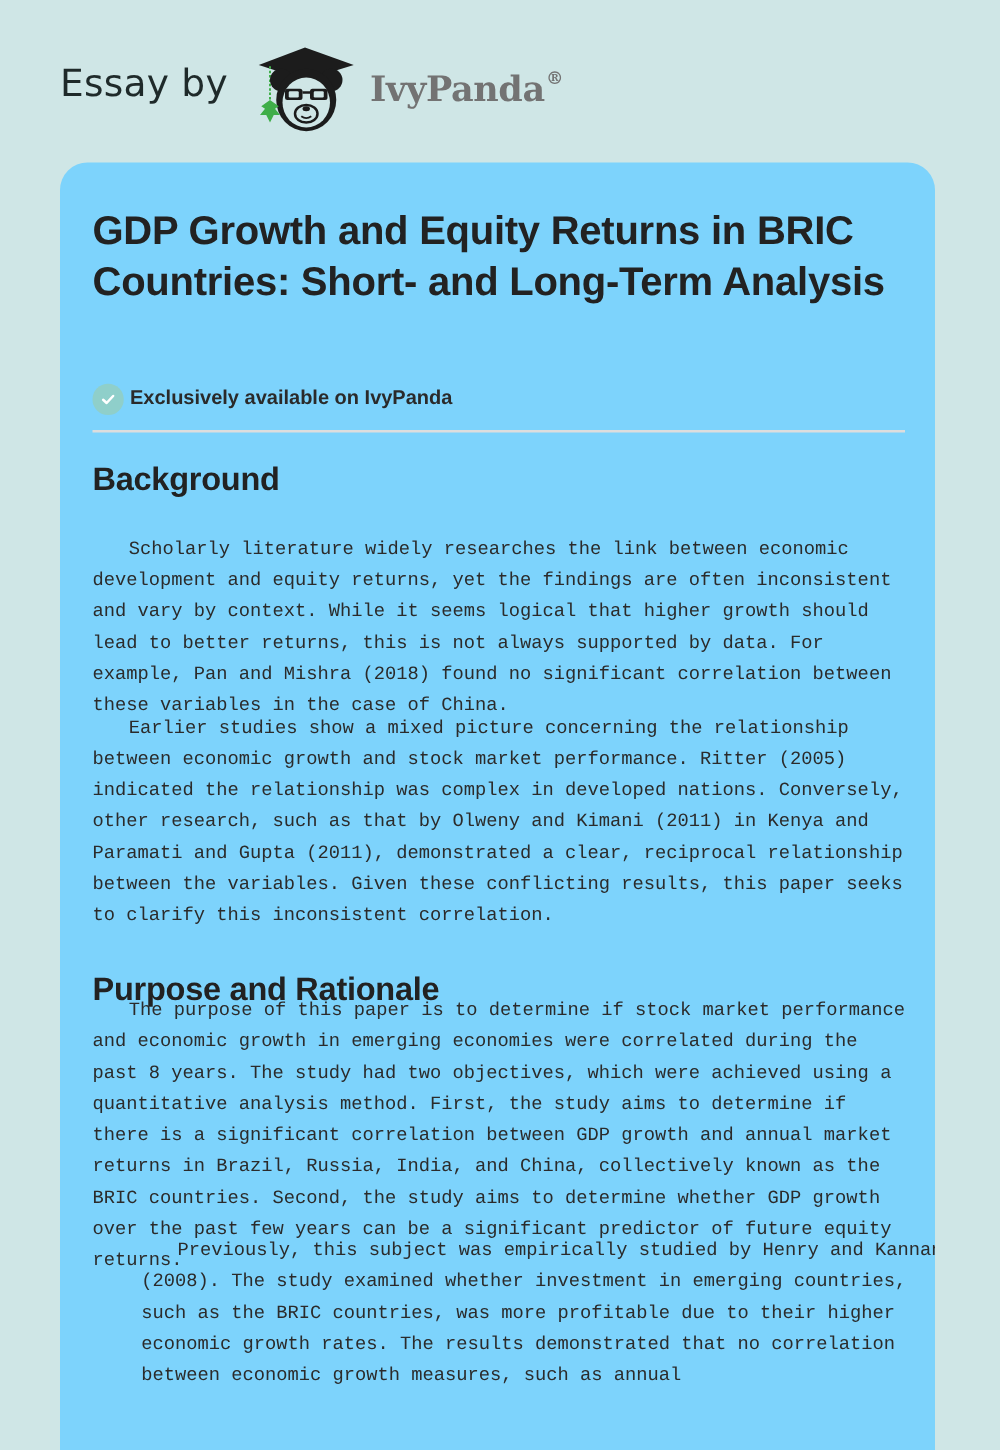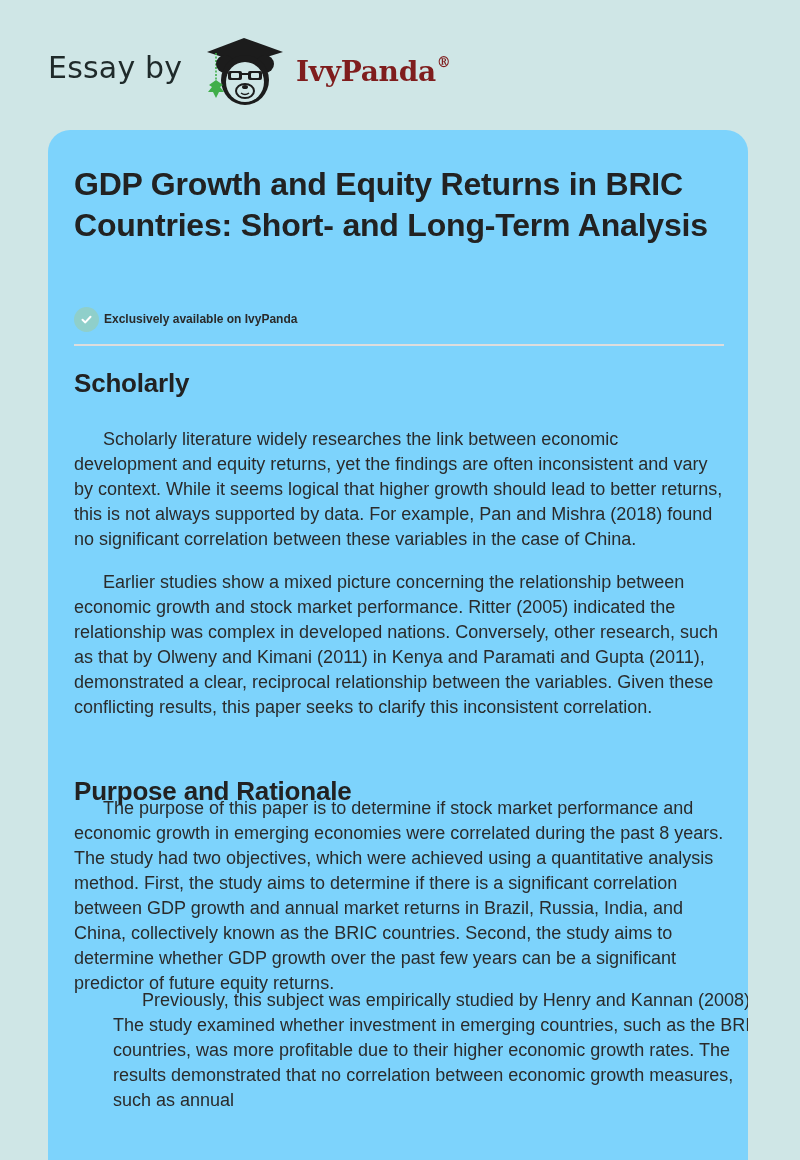--- a/index.html
+++ b/index.html
@@ -31,21 +31,21 @@
       position: absolute;
       left: 203px; top: 36px;
       width: 82px; height: 72px;
     }
     .logo-text {
       position: absolute;
       left: 296px; top: 55px;
       font-family: "DejaVu Serif", serif;
       font-weight: bold;
       font-size: 28px;
-      color: #7f1d1d;
+      color: #737373;
       letter-spacing: -0.3px;
     }
     .logo-text sup {
       font-size: 14px;
       position: relative;
       top: -4px;
       margin-left: 1px;
     }
     .card {
       position: absolute;
@@ -82,45 +82,46 @@
       width: 25px; height: 25px;
       border-radius: 50%;
       background: #8fcfca;
       display: flex;
       align-items: center;
       justify-content: center;
       margin-right: 5px;
     }
     .exclusive-text {
       font-weight: bold;
-      font-size: 12px;
+      font-size: 16px;
       color: #2a2a2a;
     }
     .divider {
       position: absolute;
       left: 0; top: 214px;
       width: 650px; height: 2px;
       background: #dddddd;
     }
     .section-heading {
       position: absolute;
       left: 0;
       font-weight: bold;
       font-size: 26px;
       color: #222222;
       letter-spacing: -0.2px;
     }
     .para {
       position: absolute;
       left: 0;
       width: 652px;
-      font-size: 18px;
+      font-size: 15px;
       line-height: 25px;
       color: #2b2b2b;
       text-indent: 29px;
+      font-family: Liberation Mono, monospace;
     }
   </style>
 </head>
 <body>
 
 <div class="header">
   <span class="essay-by">Essay by</span>
 
   <svg class="logo-icon" viewBox="0 0 82 72">
 
@@ -158,21 +159,21 @@
       <span class="check-badge">
         <svg width="13" height="13" viewBox="0 0 13 13">
           <path d="M2.5,6.8 L5.3,9.4 L10.5,3.8" stroke="#ffffff" stroke-width="2" fill="none" stroke-linecap="round" stroke-linejoin="round"></path>
         </svg>
       </span>
       <span class="exclusive-text">Exclusively available on IvyPanda</span>
     </div>
 
     <div class="divider"></div>
 
-    <h2 class="section-heading" style="top: 238px;">Scholarly</h2>
+    <h2 class="section-heading" style="top: 238px;">Background</h2>
 
     <p class="para" style="top: 297px;">Scholarly literature widely researches the link between economic development and equity returns, yet the findings are often inconsistent and vary by context. While it seems logical that higher growth should lead to better returns, this is not always supported by data. For example, Pan and Mishra (2018) found no significant correlation between these variables in the case of China.</p>
 
     <p class="para" style="top: 440px;">Earlier studies show a mixed picture concerning the relationship between economic growth and stock market performance. Ritter (2005) indicated the relationship was complex in developed nations. Conversely, other research, such as that by Olweny and Kimani (2011) in Kenya and Paramati and Gupta (2011), demonstrated a clear, reciprocal relationship between the variables. Given these conflicting results, this paper seeks to clarify this inconsistent correlation.</p>
 
     <h2 class="section-heading" style="top: 606px; margin-top: 40px;">Purpose and Rationale</h2>
 
     <p class="para" style="top: 666px;">The purpose of this paper is to determine if stock market performance and economic growth in emerging economies were correlated during the past 8 years. The study had two objectives, which were achieved using a quantitative analysis method. First, the study aims to determine if there is a significant correlation between GDP growth and annual market returns in Brazil, Russia, India, and China, collectively known as the BRIC countries. Second, the study aims to determine whether GDP growth over the past few years can be a significant predictor of future equity returns.</p>
 
     <p class="para" style="top: 858px; margin-left: 39px;">Previously, this subject was empirically studied by Henry and Kannan (2008). The study examined whether investment in emerging countries, such as the BRIC countries, was more profitable due to their higher economic growth rates. The results demonstrated that no correlation between economic growth measures, such as annual</p>

